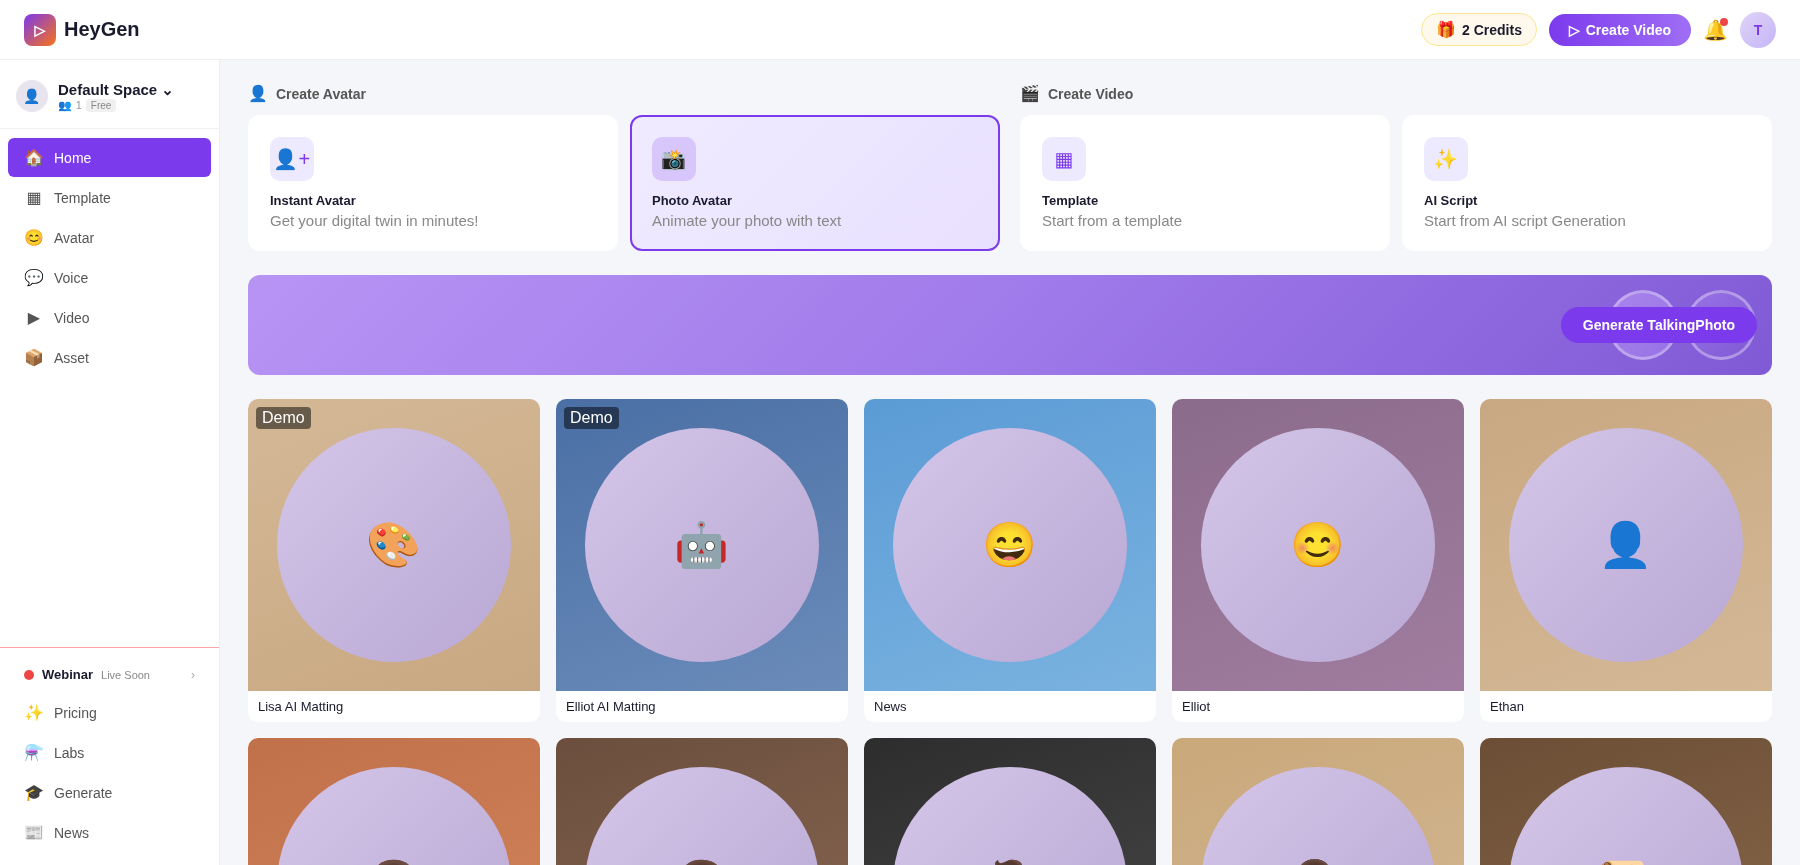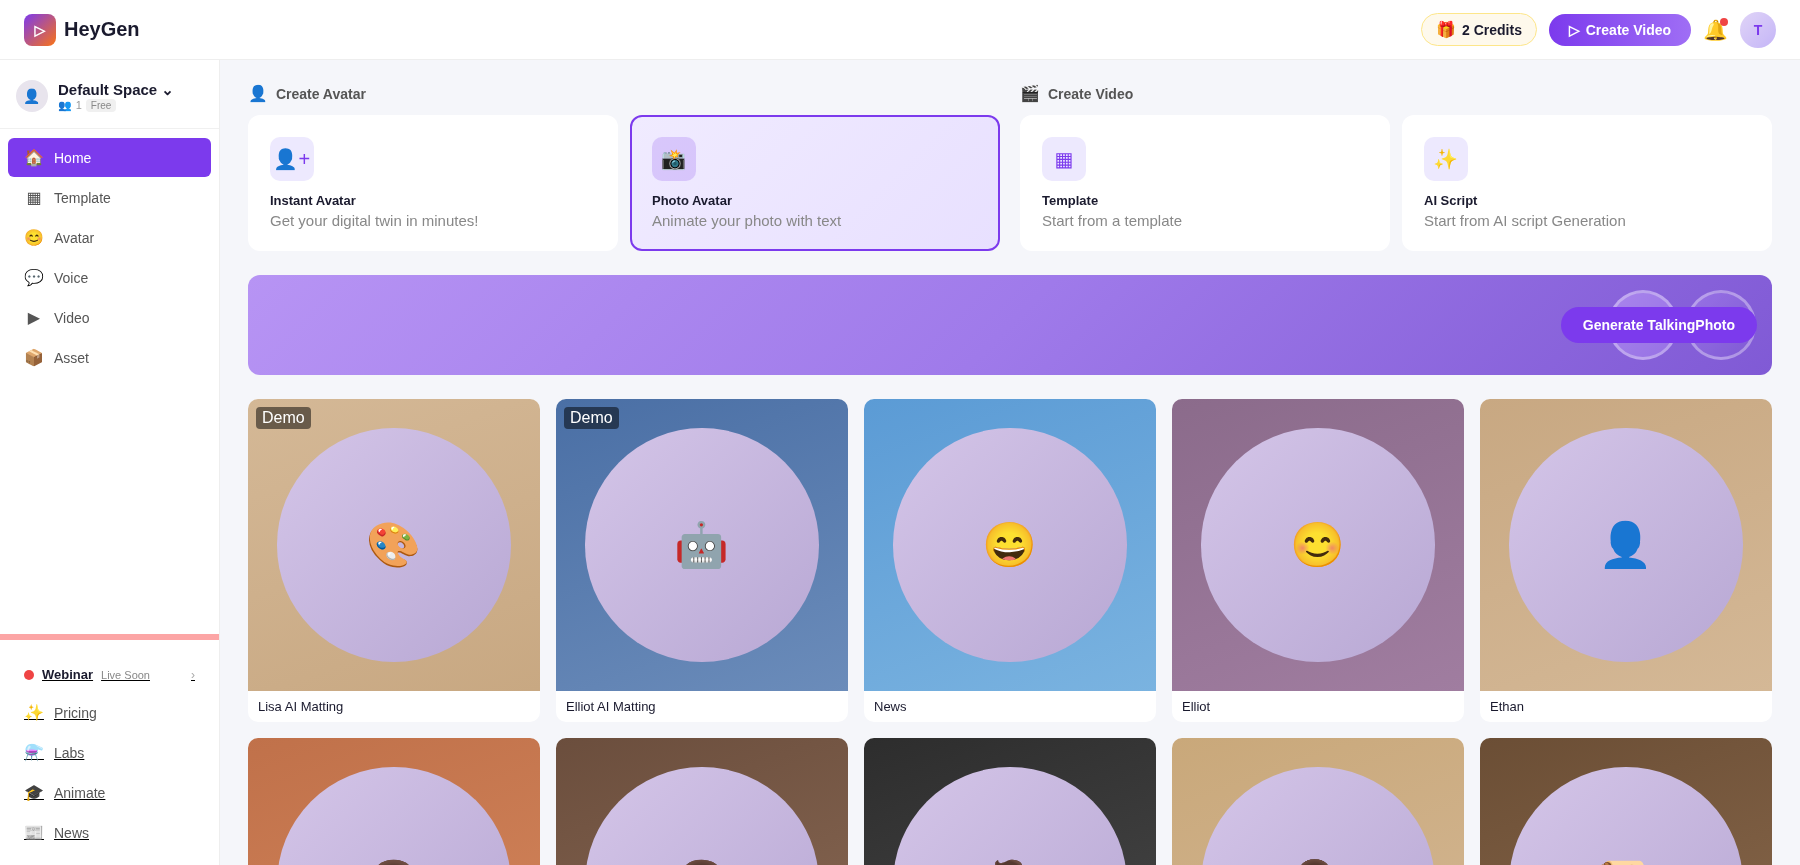--- a/index.html
+++ b/index.html
@@ -150,23 +150,22 @@
       margin: 1px 8px;
       transition: background 0.15s;
     }
     .sidebar-item.active {
       background: #7c3aed;
       color: white;
     }
     .sidebar-item.active .sidebar-icon { color: white; }
     .sidebar-icon { font-size: 16px; width: 20px; text-align: center; }
     .sidebar-bottom {
-      border-top: 6px solid #fca5a5;
-      padding-top: 16px;
-      text-decoration: underline;
+      border-top: 1px solid #fca5a5;
+      padding-top: 8px;
     }
     .webinar-item {
       display: flex;
       align-items: center;
       justify-content: space-between;
       padding: 10px 16px;
       margin: 1px 8px;
       border-radius: 6px;
       cursor: pointer;
       background: #fff;
@@ -457,21 +456,21 @@
       <div class="sidebar-item">
         <span class="sidebar-icon">✨</span>
         <span>Pricing</span>
       </div>
       <div class="sidebar-item">
         <span class="sidebar-icon">⚗️</span>
         <span>Labs</span>
       </div>
       <div class="sidebar-item">
         <span class="sidebar-icon">🎓</span>
-        <span>Animate</span>
+        <span>Generate</span>
       </div>
       <div class="sidebar-item">
         <span class="sidebar-icon">📰</span>
         <span>News</span>
       </div>
     </div>
   </div>
 
   <div class="content">
 

